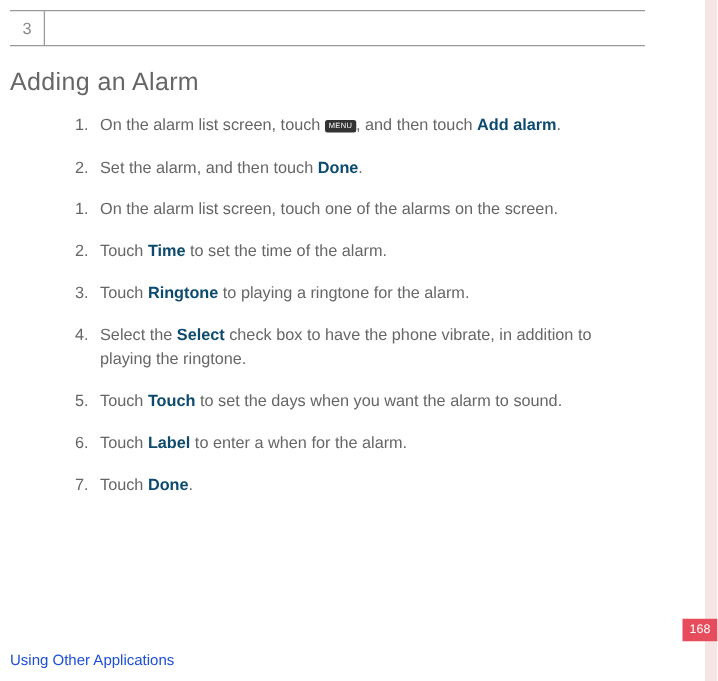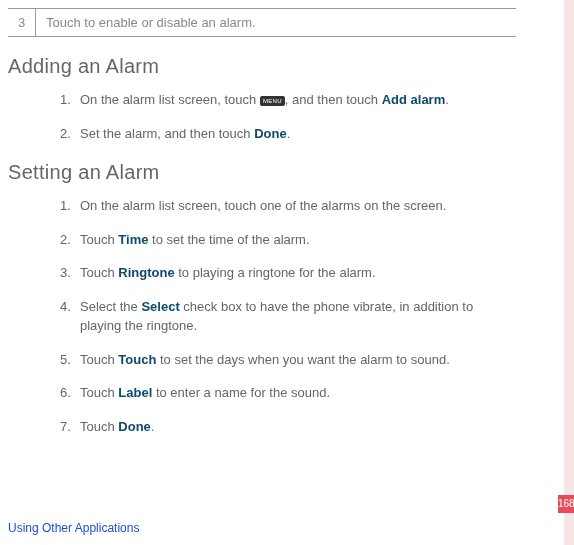--- a/index.html
+++ b/index.html
@@ -82,21 +82,21 @@
       right: 0;
       top: 0;
       width: 10px;
       height: 545px;
       background: #f5e5e5;
     }
     .page-tab {
       position: absolute;
       right: 0;
       bottom: 32px;
-      width: 16px;
+      width: 28px;
       height: 18px;
       background: #e74c5c;
       color: #fff;
       font-size: 10px;
       text-align: center;
       line-height: 18px;
     }
     .footer {
       position: absolute;
       bottom: 10px;
@@ -108,21 +108,20 @@
 </head>
 <body>
 
 <div class="right-bar"></div>
 <div class="page-tab">168</div>
 
 <div class="content">
 
   <div class="table-row">
     <div class="table-cell-num">3</div>
-    <div class="table-cell-text">Touch to enable or disable an alarm.</div>
   </div>
 
   <div class="heading">Adding an Alarm</div>
 
   <div class="ol">
     <div class="li">
       <div class="li-inner">
         <span class="li-num">1.</span>
         <span class="li-text">
           <span>On the alarm list screen, touch </span><span class="menu-icon">MENU</span><span>, and then touch </span><span class="bold">Add alarm</span><span>.</span>
@@ -132,21 +131,20 @@
     <div class="li">
       <div class="li-inner">
         <span class="li-num">2.</span>
         <span class="li-text">
           <span>Set the alarm, and then touch </span><span class="bold">Done</span><span>.</span>
         </span>
       </div>
     </div>
   </div>
 
-  <div class="heading">Setting an Alarm</div>
 
   <div class="ol">
     <div class="li">
       <div class="li-inner">
         <span class="li-num">1.</span>
         <span class="li-text">
           <span>On the alarm list screen, touch one of the alarms on the screen.</span>
         </span>
       </div>
     </div>
@@ -179,21 +177,21 @@
         <span class="li-num">5.</span>
         <span class="li-text">
           <span>Touch </span><span class="bold">Touch</span><span> to set the days when you want the alarm to sound.</span>
         </span>
       </div>
     </div>
     <div class="li">
       <div class="li-inner">
         <span class="li-num">6.</span>
         <span class="li-text">
-          <span>Touch </span><span class="bold">Label</span><span> to enter a name for the sound.</span>
+          <span>Touch </span><span class="bold">Label</span><span> to enter a when for the alarm.</span>
         </span>
       </div>
     </div>
     <div class="li">
       <div class="li-inner">
         <span class="li-num">7.</span>
         <span class="li-text">
           <span>Touch </span><span class="bold">Done</span><span>.</span>
         </span>
       </div>

